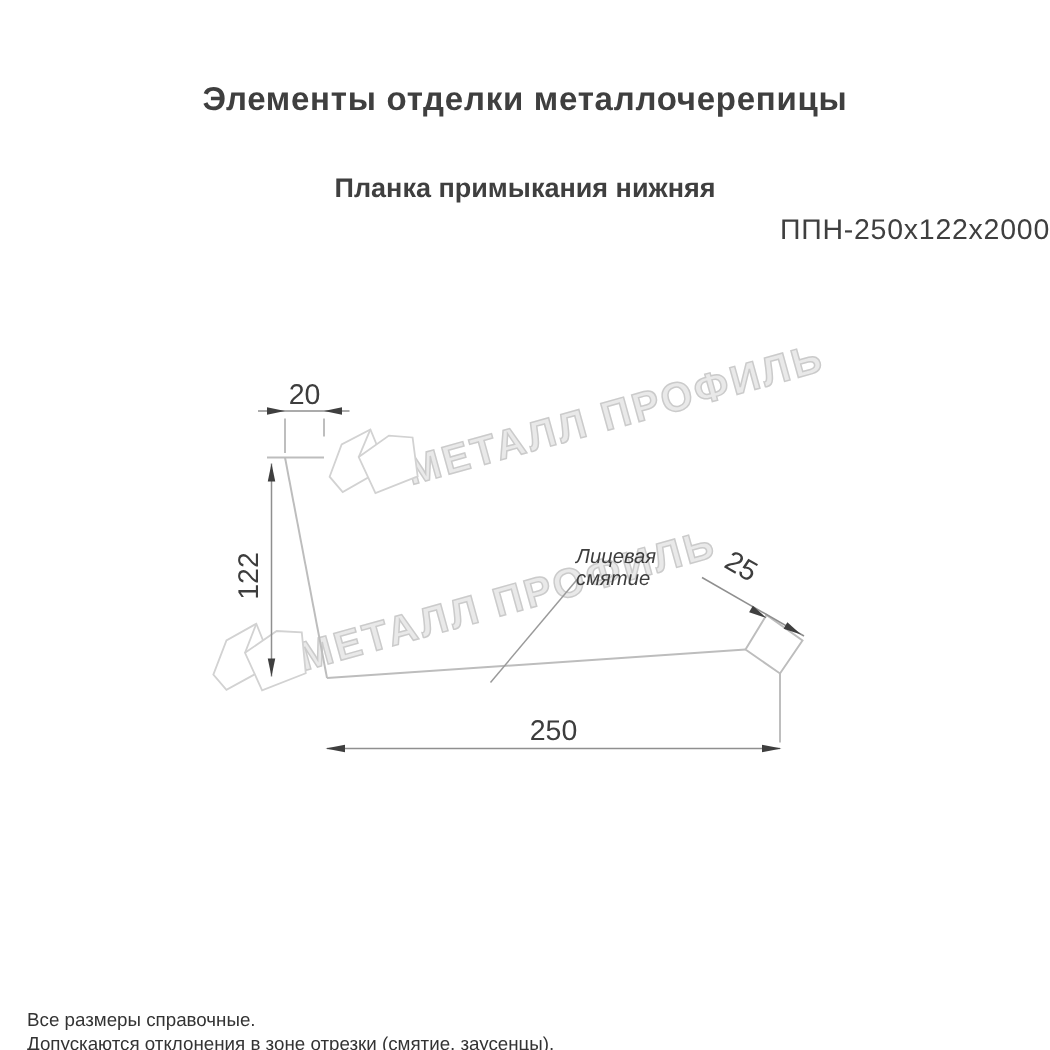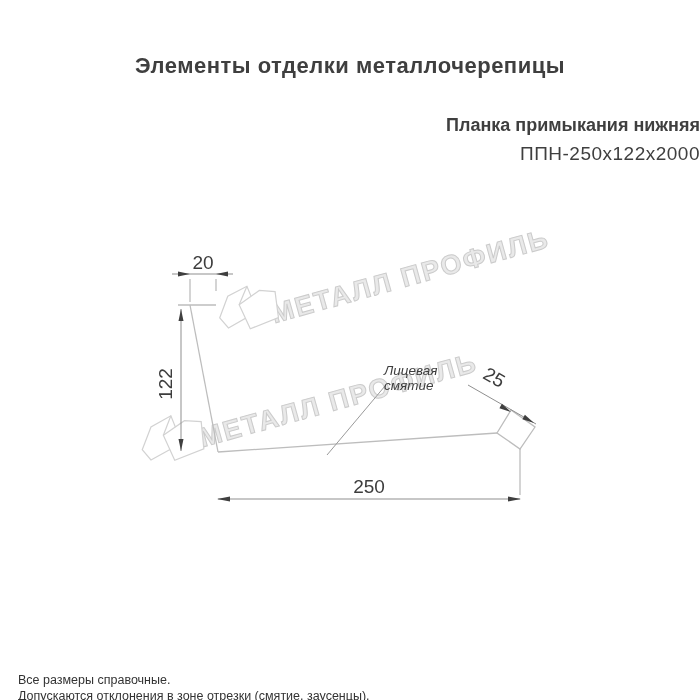--- a/index.html
+++ b/index.html
@@ -1,20 +1,20 @@
 <!DOCTYPE html>
 <html><head>
 <meta charset="utf-8">
 <style>
   html,body{margin:0;padding:0;background:#ffffff;}
   #page{position:relative;width:700px;height:700px;background:#ffffff;overflow:hidden;
         font-family:"Liberation Sans", sans-serif;margin-top:27px;}
   .title{position:absolute;left:0;top:26px;width:700px;text-align:center;
          font-size:22px;font-weight:bold;color:#3f3f3f;letter-spacing:.5px;}
-  .subtitle{position:absolute;left:0;top:88px;width:700px;text-align:right;
+  .subtitle{position:absolute;left:0;top:88px;width:700px;text-align:center;
          font-size:18px;font-weight:bold;color:#3f3f3f;}
   .model{position:absolute;left:0;top:116px;width:700px;text-align:right;
          font-size:19px;font-weight:normal;color:#3f3f3f;letter-spacing:.5px;}
   .wm{position:absolute;font-weight:bold;font-size:27px;letter-spacing:2px;
       color:#e9e9e9;-webkit-text-stroke:1px #cbcbcb;white-space:nowrap;
       transform-origin:left bottom;}
   #wm1{left:276px;top:272px;transform:rotate(-15.5deg);}
   #wm2{left:204px;top:396px;transform:rotate(-15.5deg);}
   .facelabel{position:absolute;left:384px;top:336px;font-size:13.5px;color:#3d3d3d;line-height:15px;font-style:italic;}
   .footer{position:absolute;left:18px;font-size:12.5px;color:#333333;}

